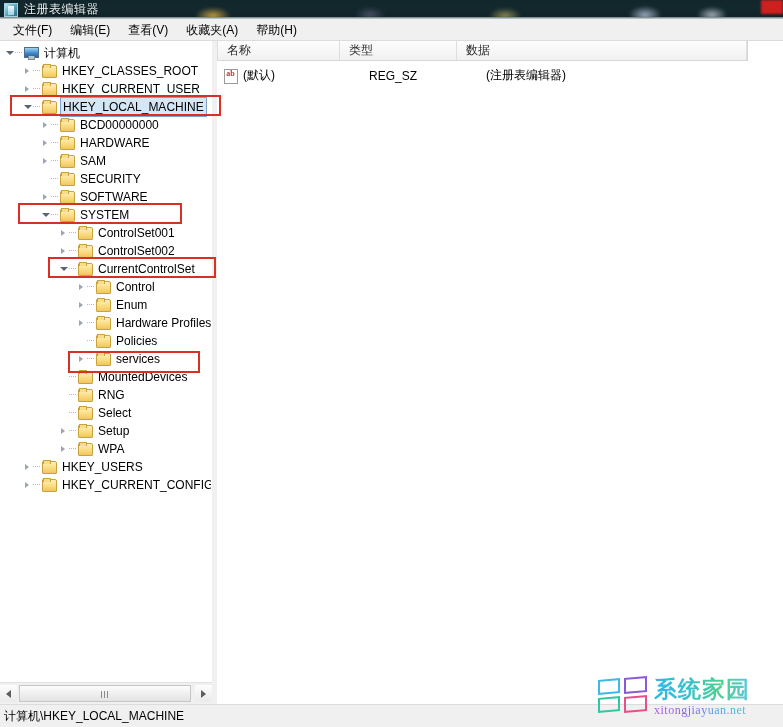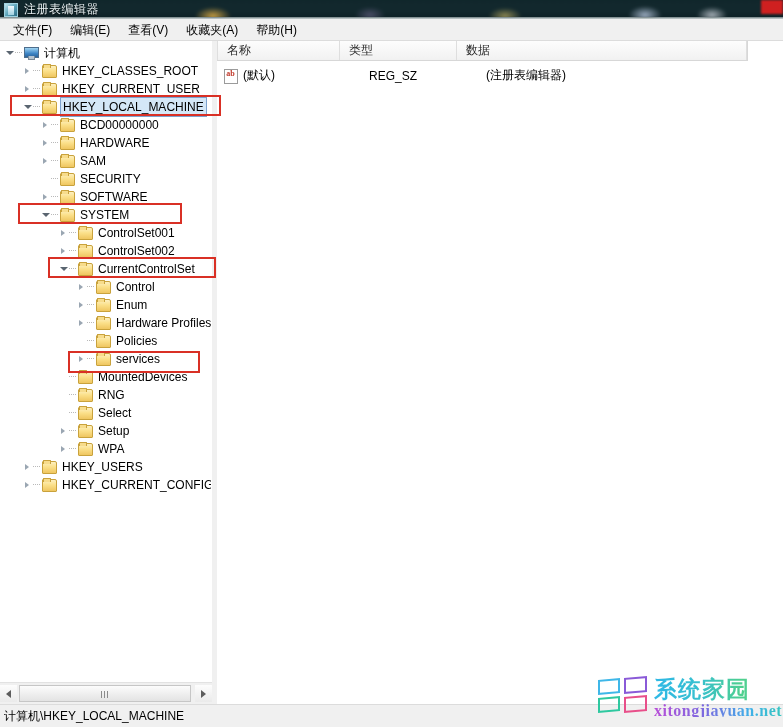--- a/index.html
+++ b/index.html
@@ -239,21 +239,21 @@
   .wm-p4 { left: 28px; top: 20px; width: 23px; height: 16px;
     border-color: #e84f8a; transform: skewY(-5deg); }
   .wm-text { position: relative; margin-left: 4px; }
   .wm-cn {
     font-size: 23px; font-weight: bold; line-height: 29px; letter-spacing: 1px;
     background: linear-gradient(90deg,#2fb8e6 0%, #37c0cf 35%, #4fd08c 70%, #58c9e0 100%);
     -webkit-background-clip: text; background-clip: text; color: transparent;
     -webkit-text-fill-color: transparent;
   }
   .wm-en {
-    font-size: 16px; font-weight: bold; line-height: 13px; letter-spacing: .5px;
+    font-size: 12px; font-weight: normal; line-height: 13px; letter-spacing: .5px;
     font-family: "Liberation Serif", serif;
     background: linear-gradient(90deg,#b94fd8 0%, #7a6ae0 40%, #3fb0e8 75%, #37c6c0 100%);
     -webkit-background-clip: text; background-clip: text; color: transparent;
     -webkit-text-fill-color: transparent;
   }
 </style>
 </head>
 <body>
 
 <div class="app">

